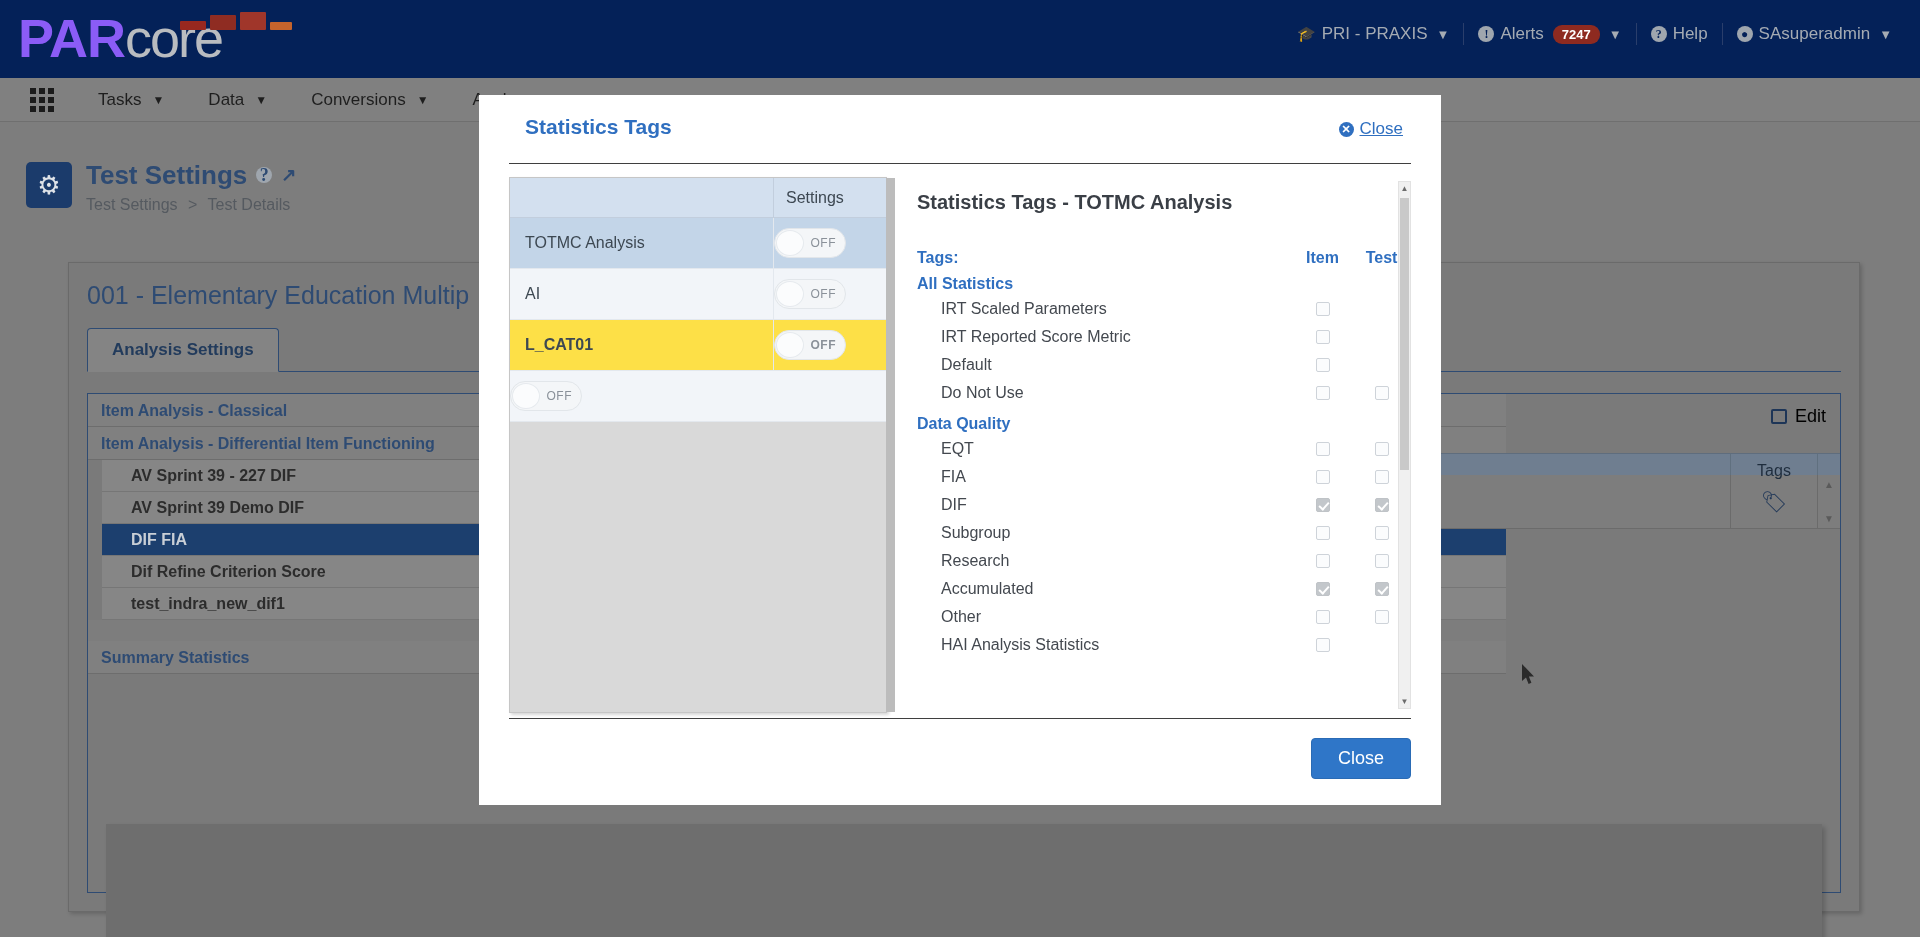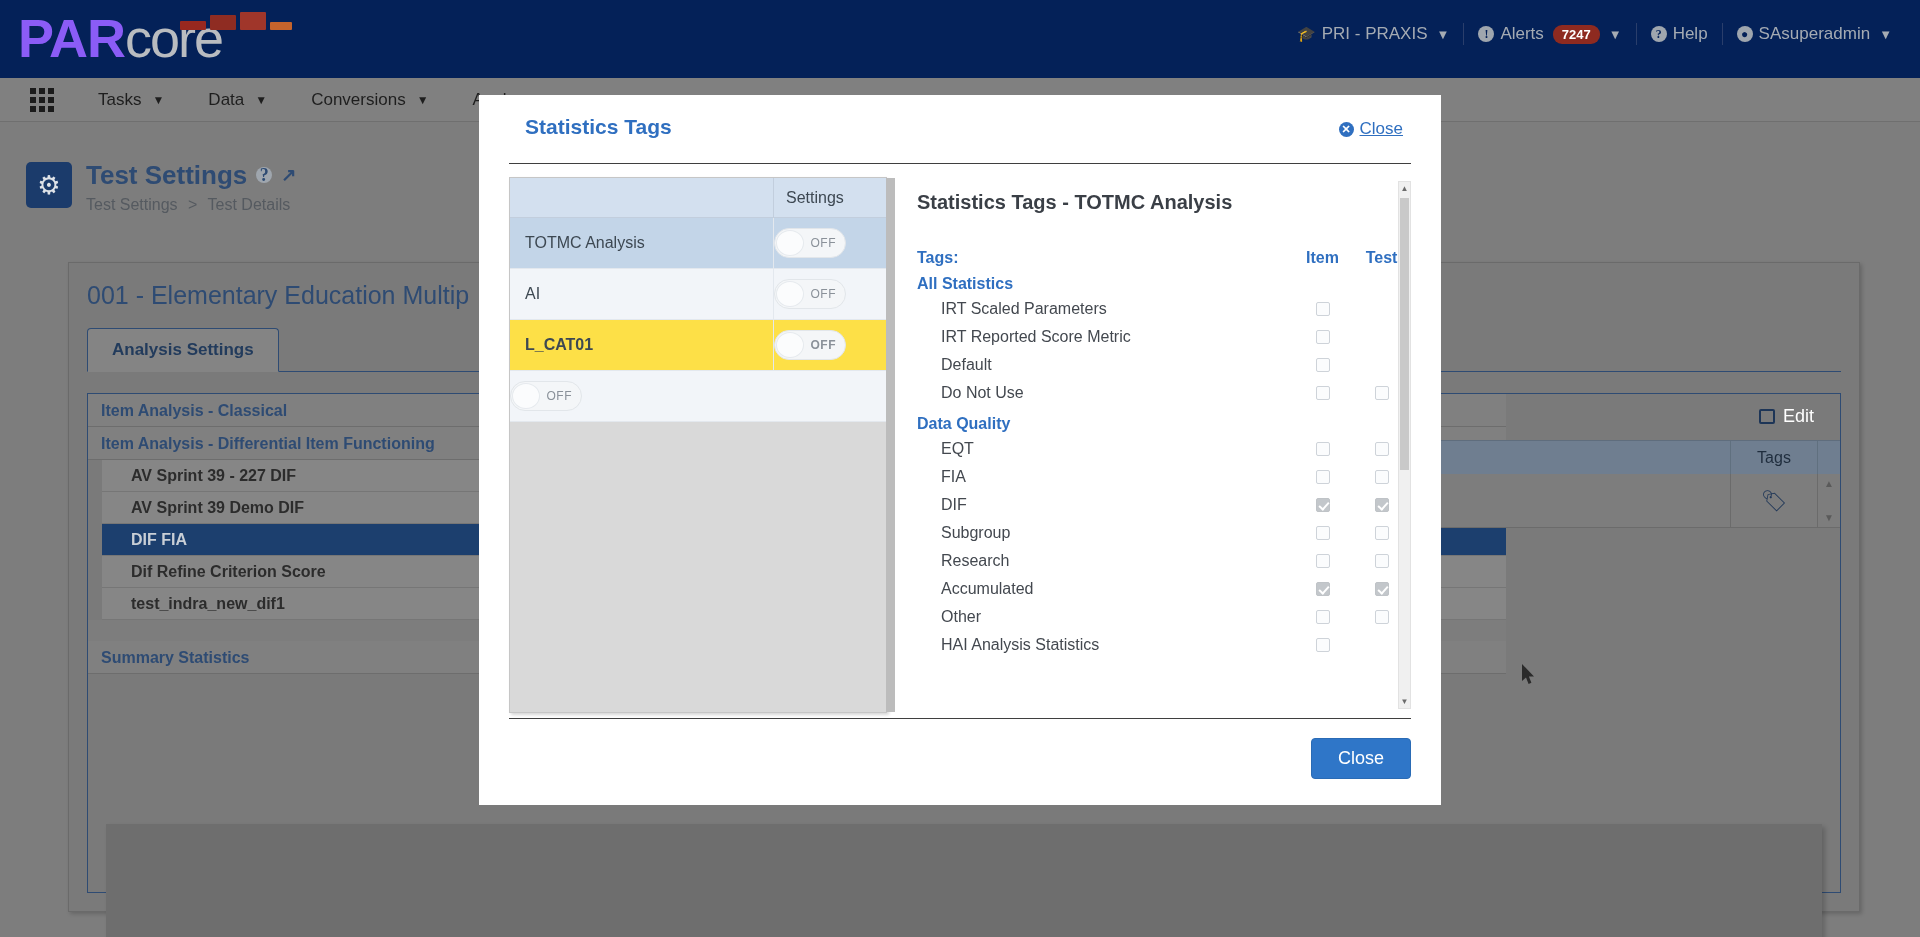--- a/index.html
+++ b/index.html
@@ -117,21 +117,21 @@
     border: 1px solid #2e4b73; border-bottom: none; cursor: pointer;
     border-radius: 4px 4px 0 0; background: #7a7a7a; margin-right: 3px;
   }
   .tab.active { background: #848484; border-bottom: 1px solid #848484; margin-bottom: -1px; }
   .tab.inactive { background: #8c8c8c; }
 
   .content-box {
     position: absolute; left: 0; right: 0; top: 112px; bottom: 0;
     border: 1px solid #2e4b73;
   }
-  .edit-row { position: absolute; right: 26px; top: 12px; font-size: 18px; color: #ffffff;
+  .edit-row { position: absolute; right: 14px; top: 12px; font-size: 18px; color: #000000;
     display: flex; align-items: center; gap: 8px; cursor: pointer; }
   .edit-box {
     display:inline-block; width:16px; height:15px; border:2px solid #1d3557; border-radius:2px;
   }
 
   
   .acc { position: absolute; left: 0; top: 0; width: 1418px; }
   .acc-hdr {
     height: 33px; line-height: 33px; padding-left: 13px;
     font-size: 16px; font-weight: 700; color: #2e4b73;
@@ -142,22 +142,22 @@
     font-size: 16px; font-weight: 700; color: #2c2c2c;
     background: #868686; border-bottom: 1px solid #767676; cursor: pointer;
     margin-left: 14px;
   }
   .acc-row.selected { background: #1c3f6e; color: #c9cfd6; }
   .acc-gap { height: 21px; background: #7d7d7d; }
 
   
   .rtable { position: absolute; right: 0; top: 46px; width: 520px; }
   .rtable-head {
-    height: 34px; background: #6f7e90; border-top: 1px solid #5f6d7d;
-    display: flex; align-items: center;
+    height: 22px; background: #6f7e90; border-top: 1px solid #5f6d7d;
+    display: flex; align-items: center; margin-top: 13px;
   }
   .rtable-head .spacer { flex: 1; border-right: 1px solid #60707f; height: 100%; }
   .rtable-head .th {
     width: 87px; text-align: center; font-size: 16px; color: #1f2d3d;
     border-right: 1px solid #60707f; height: 100%; line-height: 34px;
   }
   .rtable-head .th.last { width: 22px; border-right: none; }
   .rtable-body { height: 54px; background: #7d7d7d; display: flex; border-bottom: 1px solid #6b6b6b; }
   .rtable-body .spacer { flex: 1; border-right: 1px solid #6b6b6b; }
   .rtable-body .td {

